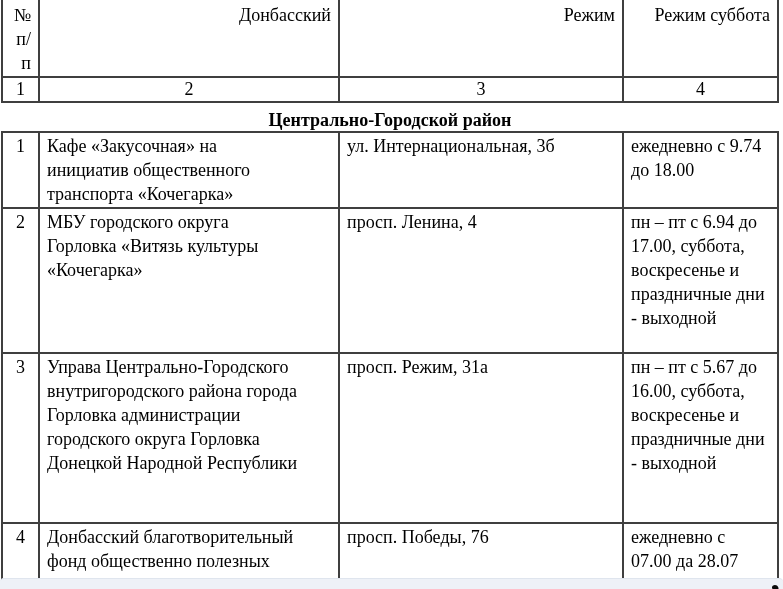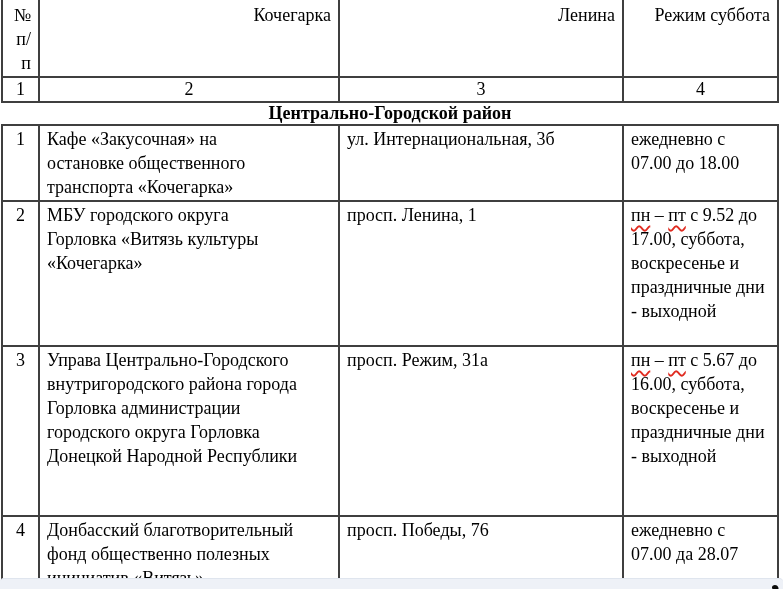--- a/index.html
+++ b/index.html
@@ -48,31 +48,30 @@
     line-height: 21px;
     padding-top: 1px; padding-bottom: 1px;
   }
   tr.district-row td {
     border-left: none;
     border-right: none;
     text-align: center;
     font-weight: bold;
     height: 16px;
     line-height: 19px;
-    padding-top: 1px; padding-bottom: 1px;
+    padding-top: 8px; padding-bottom: 1px;
   }
   tbody tr.row-1 td { height: 67px; }
   tbody tr.row-2 td { height: 141px; }
   tbody tr.row-3 td { height: 166px; }
   tbody tr.row-4 td { height: 100px; }
   td.col-num { text-align: center; }
   .inst-inner { max-width: 251px; }
   .sched-inner { max-width: 141px; }
   .misspelled {
-    text-decoration: underline;
     text-decoration-style: wavy;
     text-decoration-color: #e02b20;
     text-decoration-thickness: 2px;
     text-underline-offset: 4px;
   }
   .bottom-bar {
     position: absolute;
     left: 0; right: 0; bottom: 0;
     height: 10px;
     background: #eef1f7;
@@ -99,53 +98,53 @@
   <table class="doc-table">
     <colgroup>
       <col class="c1">
         <col class="c2">
         <col class="c3">
         <col class="c4">
     </colgroup>
     <thead>
       <tr class="header-row">
         <th>№ п/п</th>
-        <th>Кочегарка</th>
-        <th>Ленина</th>
+        <th>Донбасский</th>
+        <th>Режим</th>
         <th>Режим суббота</th>
       </tr>
       <tr class="numbers-row">
         <td>1</td>
         <td>2</td>
         <td>3</td>
         <td>4</td>
       </tr>
       <tr class="district-row">
         <td colspan="4">Центрально-Городской район</td>
       </tr>
     </thead>
     <tbody>
         <tr class="body-row row-1">
           <td class="col-num">1</td>
           <td>
-            <div class="inst-inner">Кафе «Закусочная» на остановке общественного транспорта «Кочегарка»</div>
+            <div class="inst-inner">Кафе «Закусочная» на инициатив общественного транспорта «Кочегарка»</div>
           </td>
           <td>ул. Интернациональная, 3б</td>
           <td>
-            <div class="sched-inner"><span>ежедневно с 07.00 до 18.00</span></div>
+            <div class="sched-inner"><span>ежедневно с 9.74 до 18.00</span></div>
           </td>
         </tr>
         <tr class="body-row row-2">
           <td class="col-num">2</td>
           <td>
             <div class="inst-inner">МБУ городского округа Горловка «Витязь культуры «Кочегарка»</div>
           </td>
-          <td>просп. Ленина, 1</td>
+          <td>просп. Ленина, 4</td>
           <td>
-            <div class="sched-inner"><span class="misspelled">пн</span><span> – </span><span class="misspelled">пт</span><span> с 9.52 до 17.00, суббота, воскресенье и праздничные дни - выходной</span></div>
+            <div class="sched-inner"><span class="misspelled">пн</span><span> – </span><span class="misspelled">пт</span><span> с 6.94 до 17.00, суббота, воскресенье и праздничные дни - выходной</span></div>
           </td>
         </tr>
         <tr class="body-row row-3">
           <td class="col-num">3</td>
           <td>
             <div class="inst-inner">Управа Центрально-Городского внутригородского района города Горловка администрации городского округа Горловка Донецкой Народной Республики</div>
           </td>
           <td>просп. Режим, 31а</td>
           <td>
             <div class="sched-inner"><span class="misspelled">пн</span><span> – </span><span class="misspelled">пт</span><span> с 5.67 до 16.00, суббота, воскресенье и праздничные дни - выходной</span></div>

